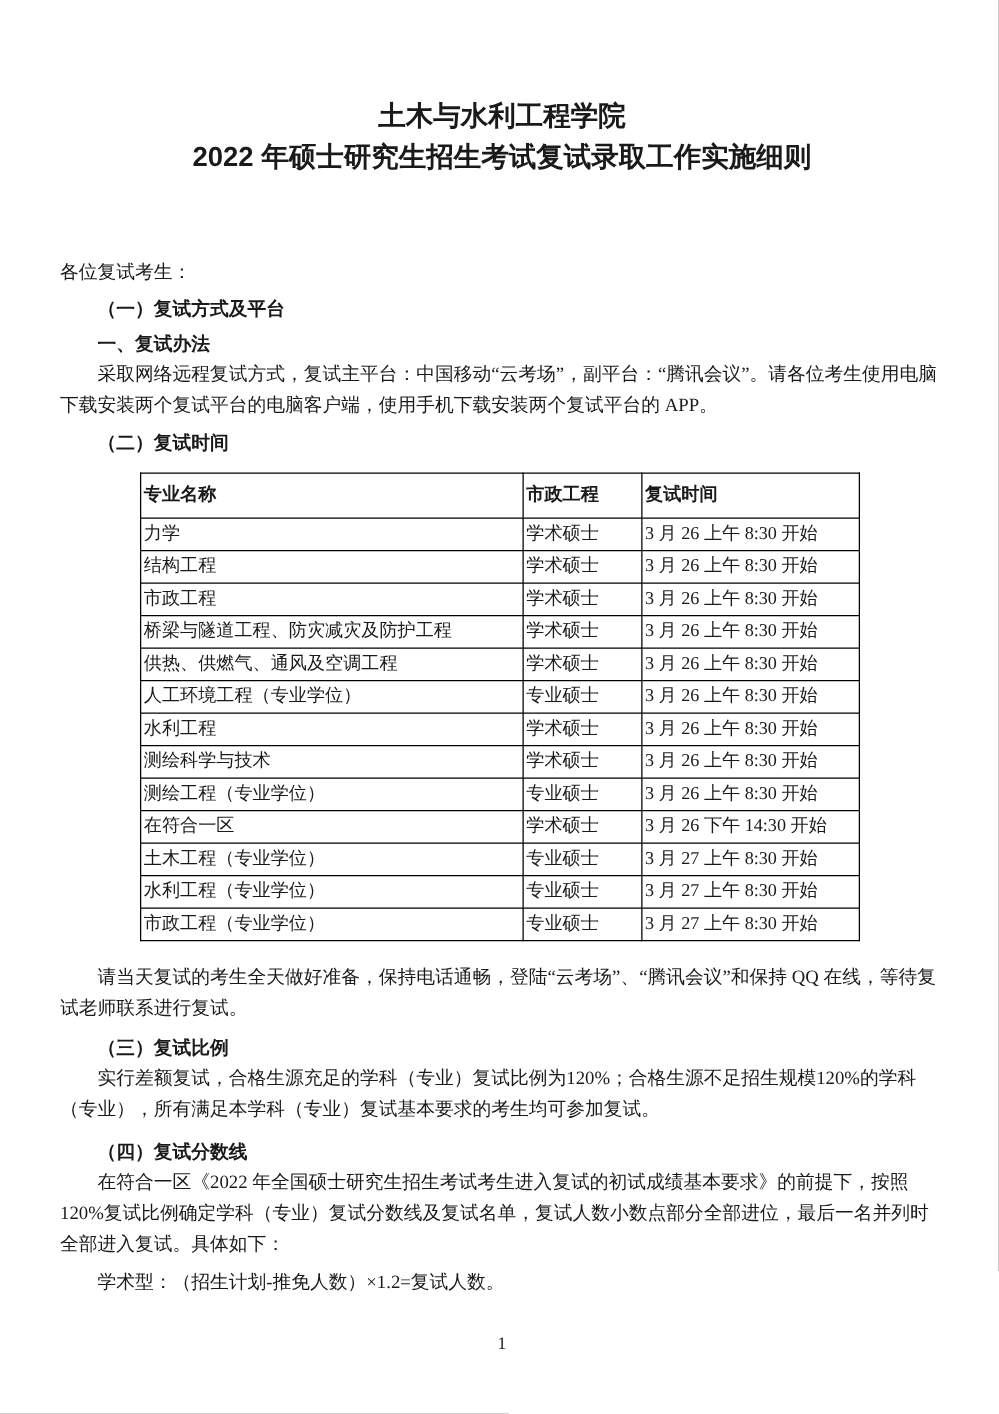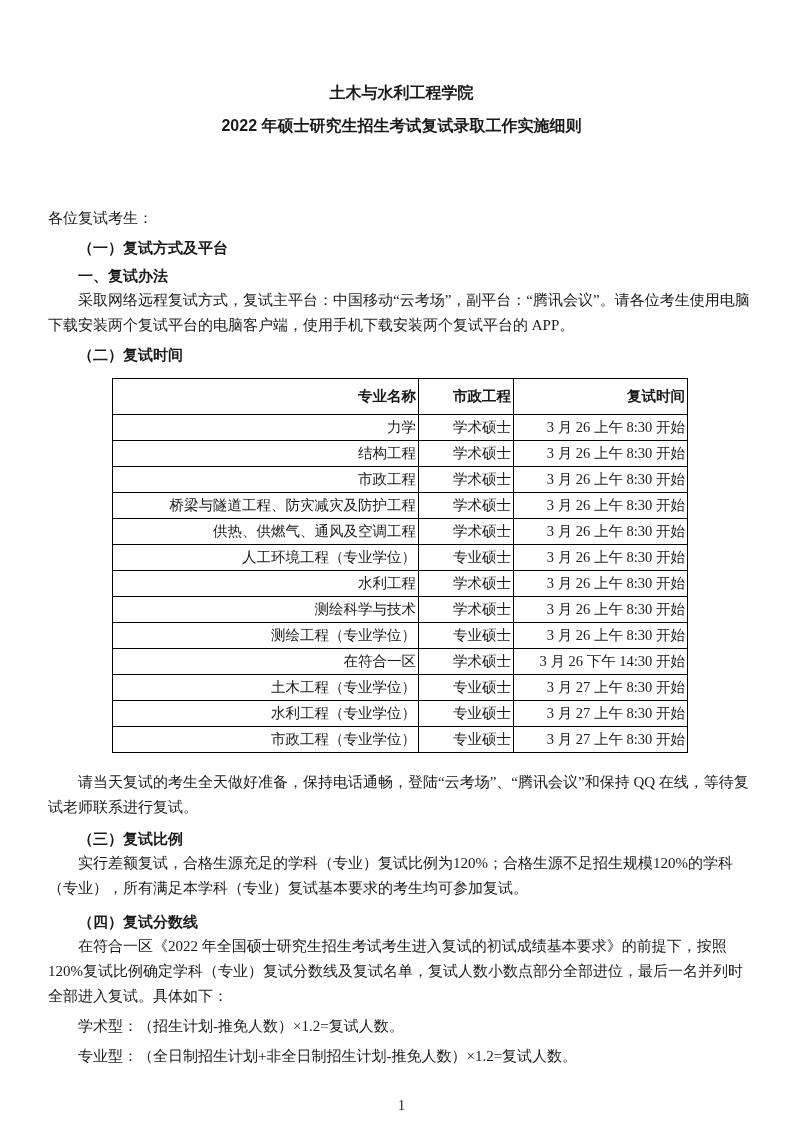--- a/index.html
+++ b/index.html
@@ -13,42 +13,42 @@
     color: #1a1a1a;
     font-family: "Liberation Serif", "DejaVu Serif", serif;
     font-size: 15px;
     line-height: 25px;
     padding: 76px 44px 0 48px;
     overflow: hidden;
   }
   .title-block {
     text-align: center;
     font-weight: bold;
-    font-size: 16px;
+    font-size: 22px;
     line-height: 33px;
     font-family: "Liberation Sans", "DejaVu Sans", sans-serif;
   }
   .salutation { margin-top: 64px; }
   .para { text-indent: 2em; }
   .heading {
     font-weight: bold;
     text-indent: 2em;
     font-family: "Liberation Sans", "DejaVu Sans", sans-serif;
     margin-top: 3px;
   }
   .heading-sub { margin-top: 4px; }
   table.schedule {
     border-collapse: collapse;
     table-layout: fixed;
     width: 575px;
     margin: 11px 0 0 64px;
   }
   table.schedule th, table.schedule td {
     border: 1px solid #000000;
-    text-align: right;
+    text-align: left;
     vertical-align: middle;
     font-size: 14.5px;
     padding: 0 2px;
     overflow: hidden;
     white-space: nowrap;
   }
   table.schedule th {
     height: 36px;
     font-weight: bold;
     font-family: "Liberation Sans", "DejaVu Sans", sans-serif;
@@ -175,17 +175,16 @@
   <div class="heading heading-sub gap-s">（三）复试比例</div>
 
   <p class="para">实行差额复试，合格生源充足的学科（专业）复试比例为120%；合格生源不足招生规模120%的学科（专业），所有满足本学科（专业）复试基本要求的考生均可参加复试。</p>
 
   <div class="heading heading-sub gap-m">（四）复试分数线</div>
 
   <p class="para">在符合一区《2022 年全国硕士研究生招生考试考生进入复试的初试成绩基本要求》的前提下，按照120%复试比例确定学科（专业）复试分数线及复试名单，复试人数小数点部分全部进位，最后一名并列时全部进入复试。具体如下：</p>
 
   <p class="formula">学术型：（招生计划-推免人数）×1.2=复试人数。</p>
 
-  <p class="formula">专业型：（全日制招生计划+非全日制招生计划-推免人数）×1.2=复试人数。</p>
 
   <div class="page-number">1</div>
 
 </div>
 
 </body></html>

